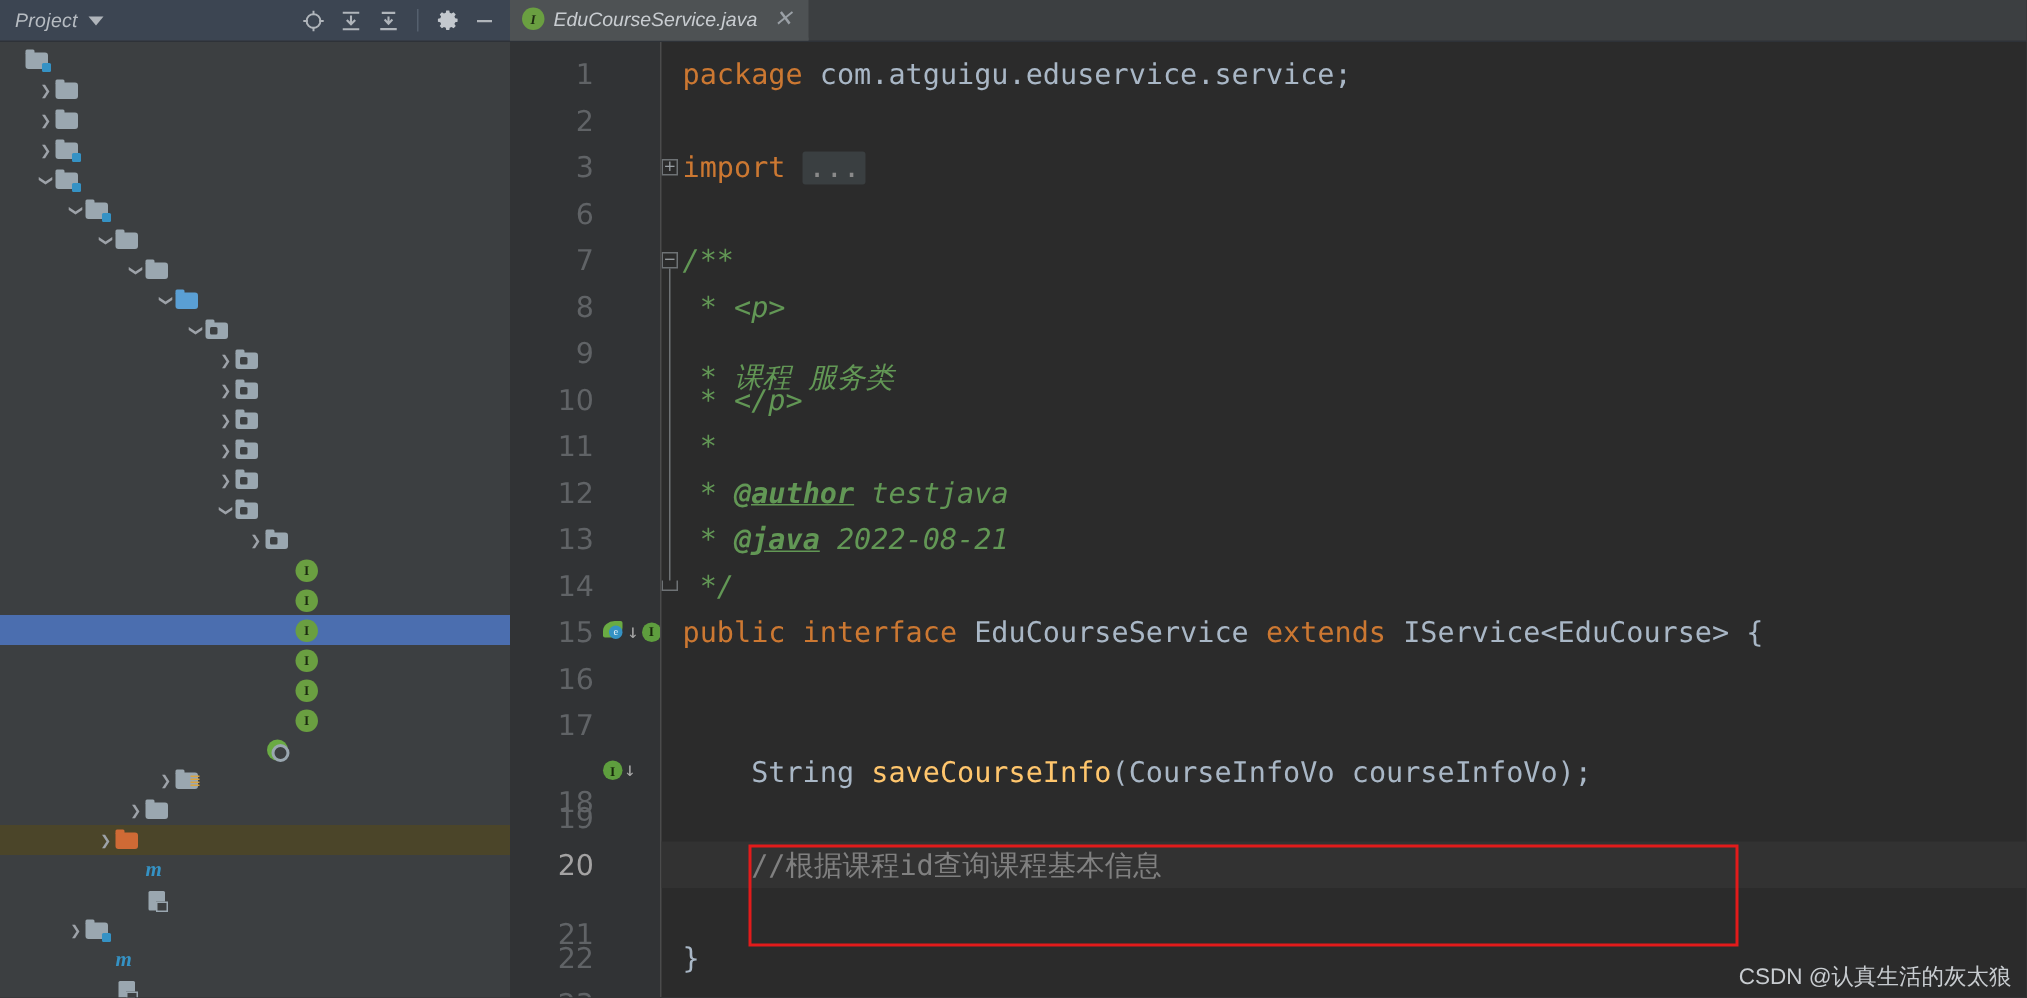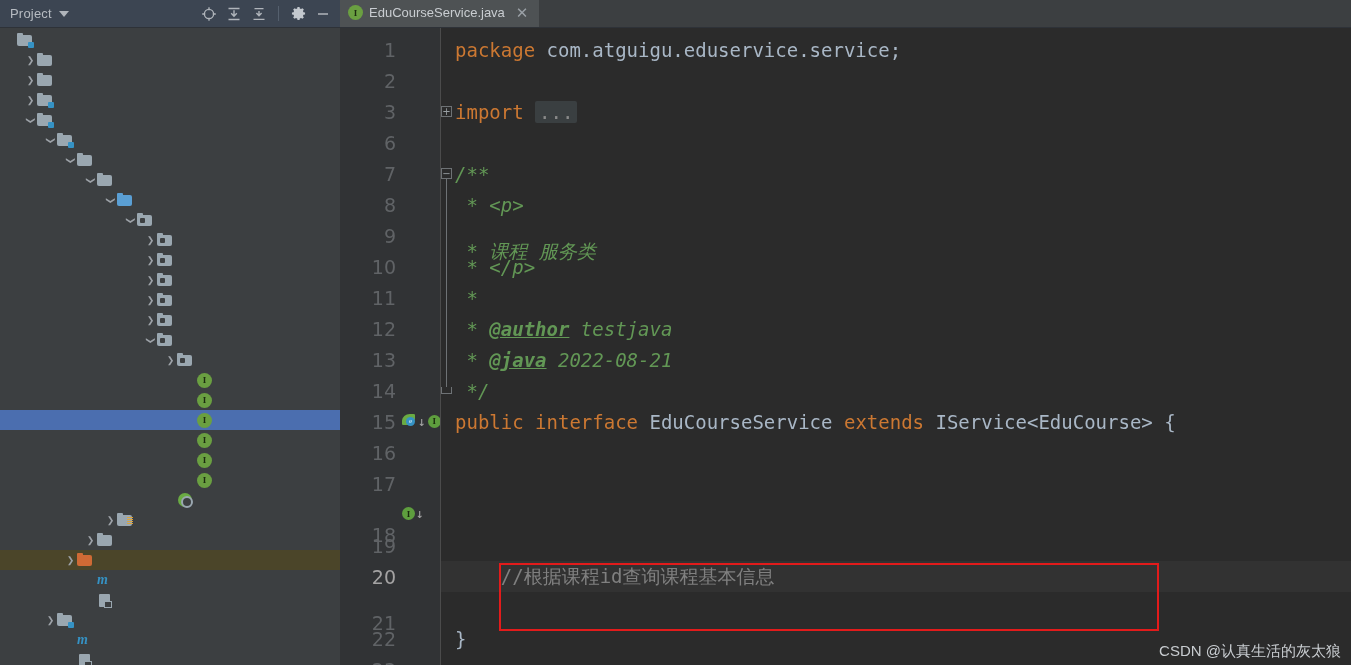--- a/index.html
+++ b/index.html
@@ -10,21 +10,21 @@
     background: #3c3f41;
     font-family: "Liberation Sans", sans-serif;
   }
   #app {
     position: relative;
     width: 1351px; height: 665px;
     display: flex; flex-direction: column;
   }
 
   
-  .top-row { display: flex; height: 28px; flex: 0 0 28px; }
+  .top-row { display: flex; height: 28px; flex: 0 0 28px; font-style: italic; }
 
   .panel-header {
     width: 340px; flex: 0 0 340px;
     background: #3c4552;
     display: flex; align-items: center;
     padding: 0 6px 0 10px;
     border-bottom: 1px solid #2e3238;
   }
   .panel-title {
     color: #b7bcc2; font-size: 13px;
@@ -621,20 +621,23 @@
             </div>
             <div class="ln" style="top: 347px;">
               <span class="code"><span class="doc"> */</span></span>
             </div>
             <div class="ln" style="top: 378px;">
               <span class="code"><span class="kw">public interface </span><span class="id">EduCourseService </span><span class="kw">extends </span><span class="id">IService&lt;EduCourse&gt; {</span></span>
             </div>
             <div class="ln" style="top: 409px;">
               <span class="code"></span>
             </div>
+            <div class="ln" style="top: 471px;">
+              <span class="code"><span class="id">    String </span><span class="mth">saveCourseInfo</span><span class="id">(CourseInfoVo courseInfoVo);</span></span>
+            </div>
             <div class="ln" style="top: 502px;">
               <span class="code"></span>
             </div>
             <div class="ln cur" style="top: 533px;">
               <span class="code"><span class="cmt">    //根据课程id查询课程基本信息</span></span>
             </div>
             <div class="ln" style="top: 595px;">
               <span class="code"><span class="id">}</span></span>
             </div>
             <div class="ln" style="top: 626px;">

